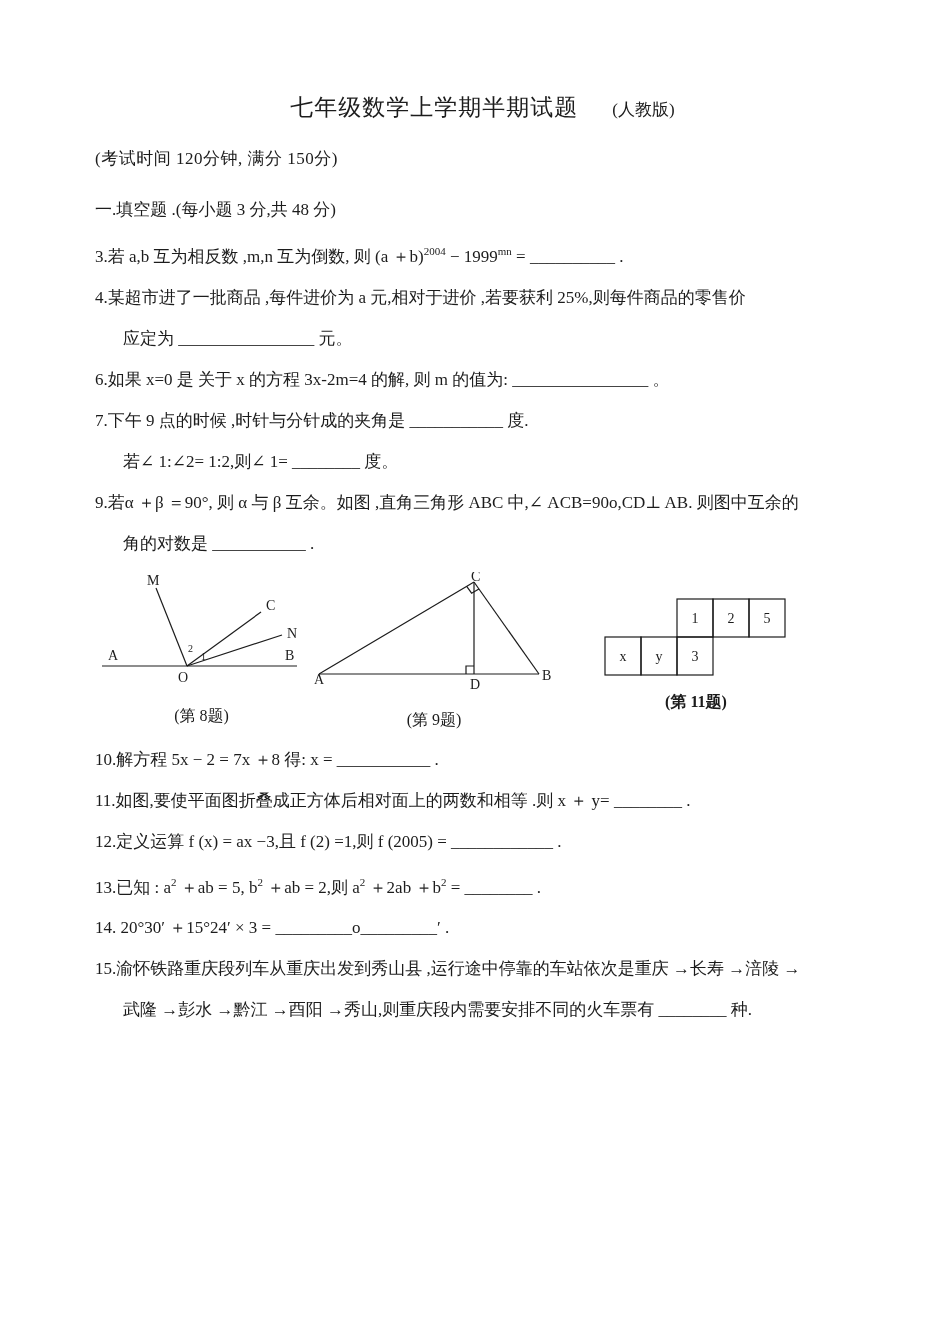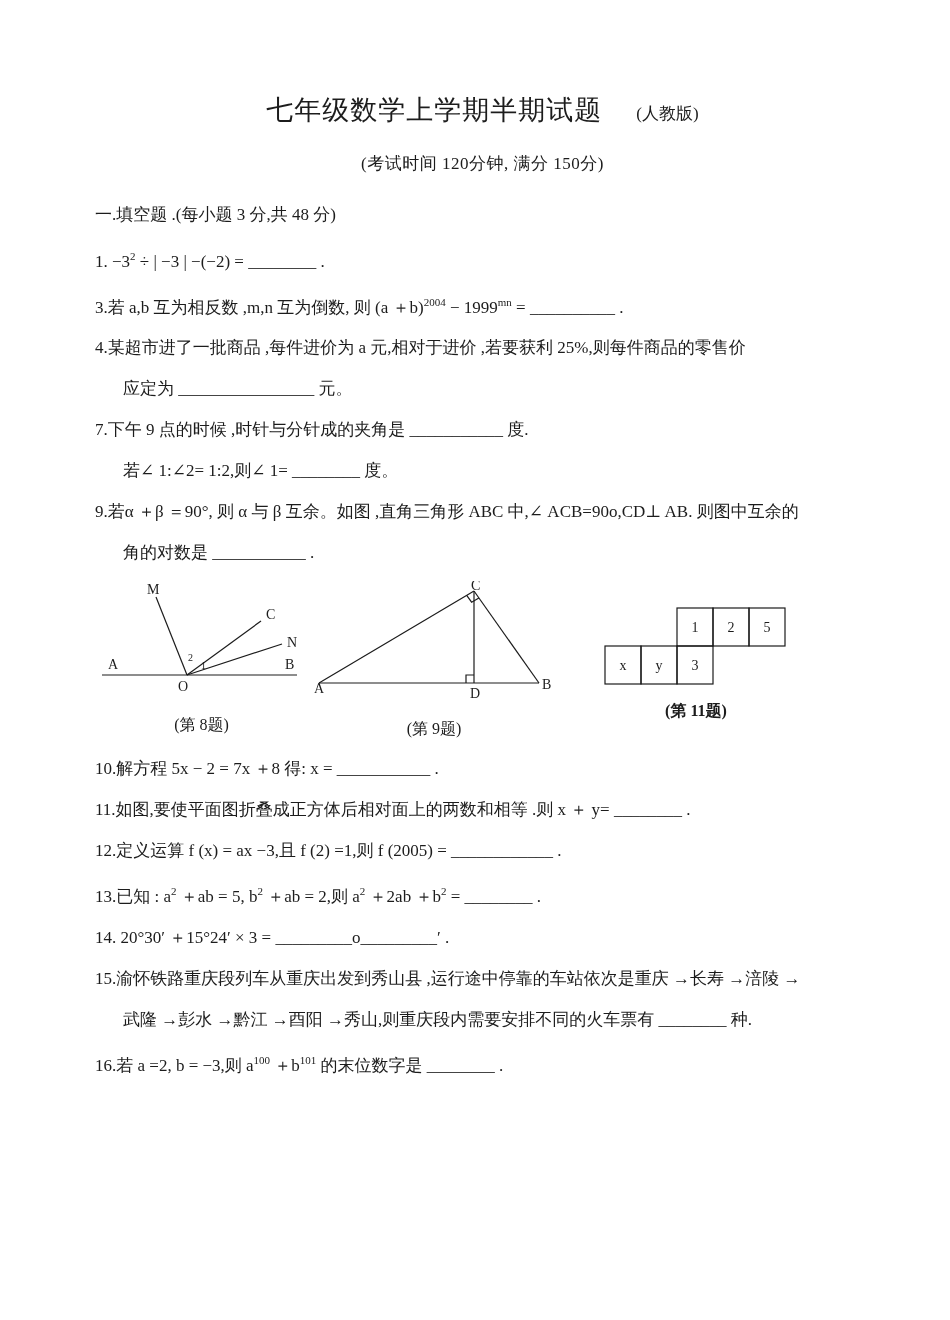--- a/index.html
+++ b/index.html
@@ -4,23 +4,23 @@
 <style>
   * { margin:0; padding:0; box-sizing:border-box; }
   html,body { background:#ffffff; }
   body {
     width:950px; height:1320px; overflow:hidden;
     color:#1c1c1c;
     font-family:"Liberation Serif","DejaVu Serif",serif;
   }
   .page { padding:92px 80px 0 95px; }
   .title-row { text-align:center; margin-bottom:24px; white-space:nowrap; }
-  .title-main { font-size:27px; letter-spacing:1px; }
+  .title-main { font-size:23px; letter-spacing:1px; }
   .title-edition { font-size:17px; margin-left:30px; }
-  .subtitle { text-align:center; font-size:17px; margin-bottom:28px; letter-spacing:0.5px; }
+  .subtitle { text-align:left; font-size:17px; margin-bottom:28px; letter-spacing:0.5px; }
   .section-heading { font-size:17px; margin-bottom:18px; }
   .q-line { font-size:17px; line-height:25px; margin-bottom:16px; white-space:nowrap; }
   .q-line.indent { padding-left:28px; }
   .sup { font-size:11px; vertical-align:super; letter-spacing:0; }
   .figures-row { display:flex; align-items:flex-start; margin:6px 0 16px 4px; }
   .figure-block { display:flex; flex-direction:column; align-items:center; }
   .fig9-block { margin-left:10px; }
   .fig11-block { margin-left:50px; margin-top:24px; }
   .figure-caption { font-size:16px; margin-top:16px; }
   .fig11-caption { margin-top:14px;font-weight:bold; }
@@ -37,24 +37,24 @@
   <div class="title-row">
     <span class="title-main">七年级数学上学期半期试题</span>
     <span class="title-edition">(人教版)</span>
   </div>
 
   <div class="subtitle">(考试时间  120分钟,  满分  150分)</div>
 
   <div class="section-heading">一.填空题 .(每小题  3 分,共  48 分)</div>
 
   <div id="questions-a">
-      <div class="q-line"><span>1. −3</span><span class="sup">2</span><span> ÷ | −3 | −(−2) = ________ .</span></div>
       <div class="q-line"><span>3.若 a,b 互为相反数 ,m,n 互为倒数, 则 (a ＋b)</span><span class="sup">2004</span><span> − 1999</span><span class="sup">mn</span><span> = __________ .</span></div>
       <div class="q-line"><span>4.某超市进了一批商品 ,每件进价为 a 元,相对于进价 ,若要获利 25%,则每件商品的零售价</span></div>
       <div class="q-line indent"><span>应定为 ________________ 元。</span></div>
+      <div class="q-line"><span>6.如果 x=0 是 关于 x 的方程 3x-2m=4 的解,  则 m 的值为: ________________ 。</span></div>
       <div class="q-line"><span>7.下午 9 点的时候 ,时针与分针成的夹角是 ___________ 度.</span></div>
       <div class="q-line indent"><span>若∠ 1:∠2= 1:2,则∠ 1= ________ 度。</span></div>
       <div class="q-line"><span>9.若α ＋β ＝90°,  则 α 与 β 互余。如图 ,直角三角形  ABC 中,∠ ACB=90o,CD⊥ AB. 则图中互余的</span></div>
       <div class="q-line indent"><span>角的对数是 ___________ .</span></div>
     </div>
 
   <div class="figures-row">
 
     <div class="figure-block">
       <svg width="205" height="118" viewBox="0 0 205 118">
@@ -111,16 +111,15 @@
   </div>
 
   <div id="questions-b">
       <div class="q-line"><span>10.解方程 5x − 2 = 7x ＋8 得: x = ___________ .</span></div>
       <div class="q-line"><span>11.如图,要使平面图折叠成正方体后相对面上的两数和相等  .则 x ＋ y= ________ .</span></div>
       <div class="q-line"><span>12.定义运算  f (x) = ax −3,且 f (2) =1,则 f (2005) = ____________ .</span></div>
       <div class="q-line"><span>13.已知 : a</span><span class="sup">2</span><span> ＋ab = 5,  b</span><span class="sup">2</span><span> ＋ab = 2,则 a</span><span class="sup">2</span><span> ＋2ab ＋b</span><span class="sup">2</span><span> = ________ .</span></div>
       <div class="q-line"><span>14. 20°30′ ＋15°24′ × 3 = _________o_________′  .</span></div>
       <div class="q-line"><span>15.渝怀铁路重庆段列车从重庆出发到秀山县  ,运行途中停靠的车站依次是重庆  →长寿 →涪陵 →</span></div>
       <div class="q-line indent"><span>武隆 →彭水 →黔江 →酉阳 →秀山,则重庆段内需要安排不同的火车票有 ________ 种.</span></div>
-      <div class="q-line"><span>16.若 a =2,  b = −3,则 a</span><span class="sup">100</span><span> ＋b</span><span class="sup">101</span><span> 的末位数字是 ________ .</span></div>
     </div>
 
 </div>
 
 </body></html>

